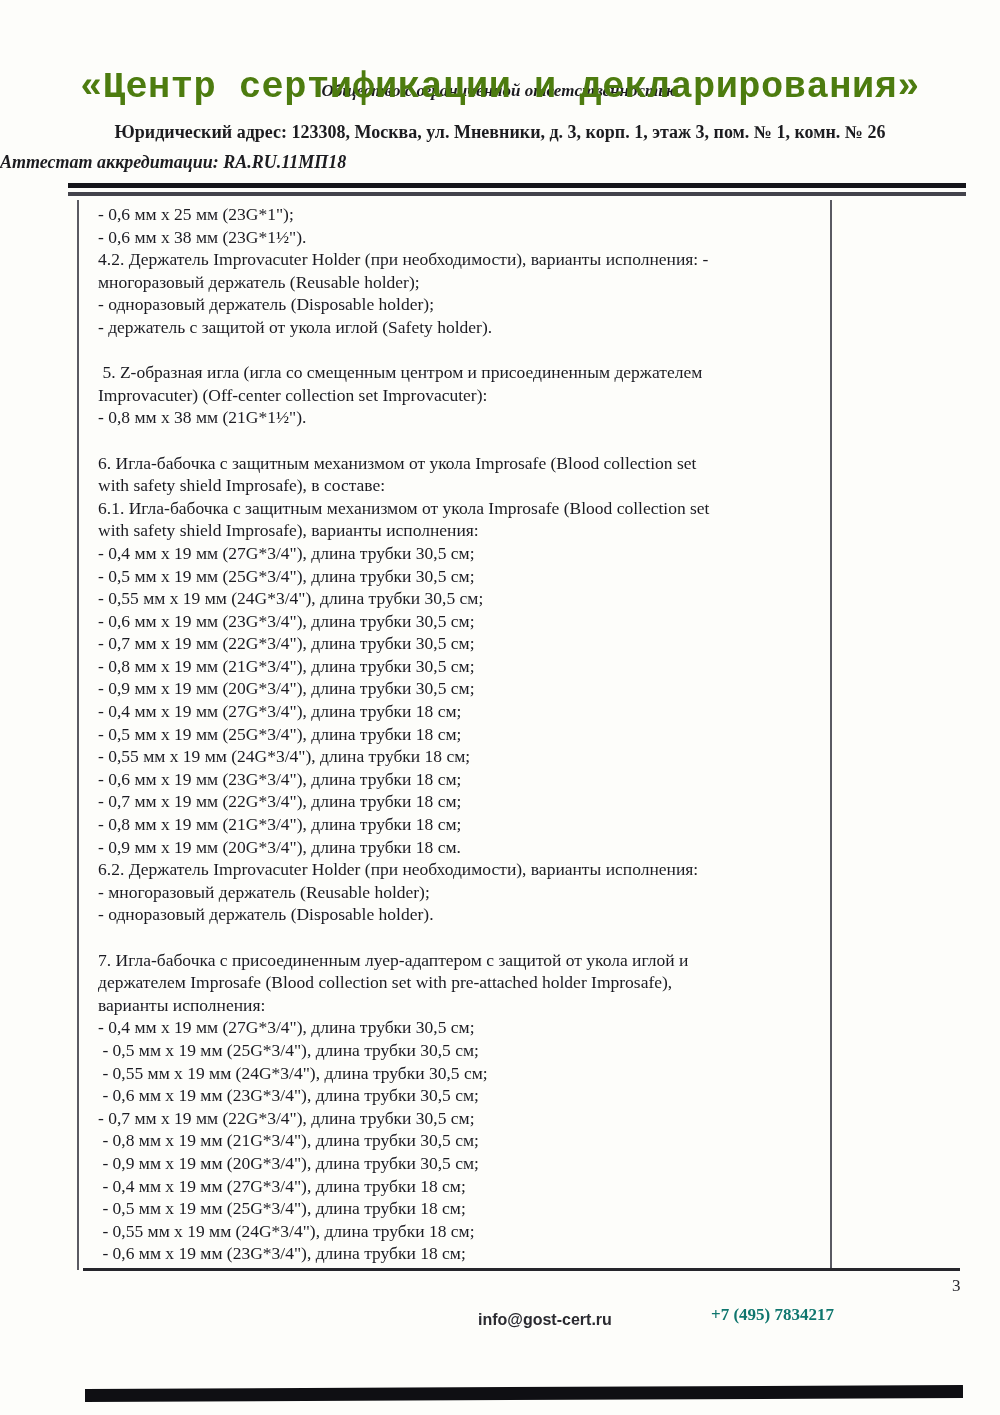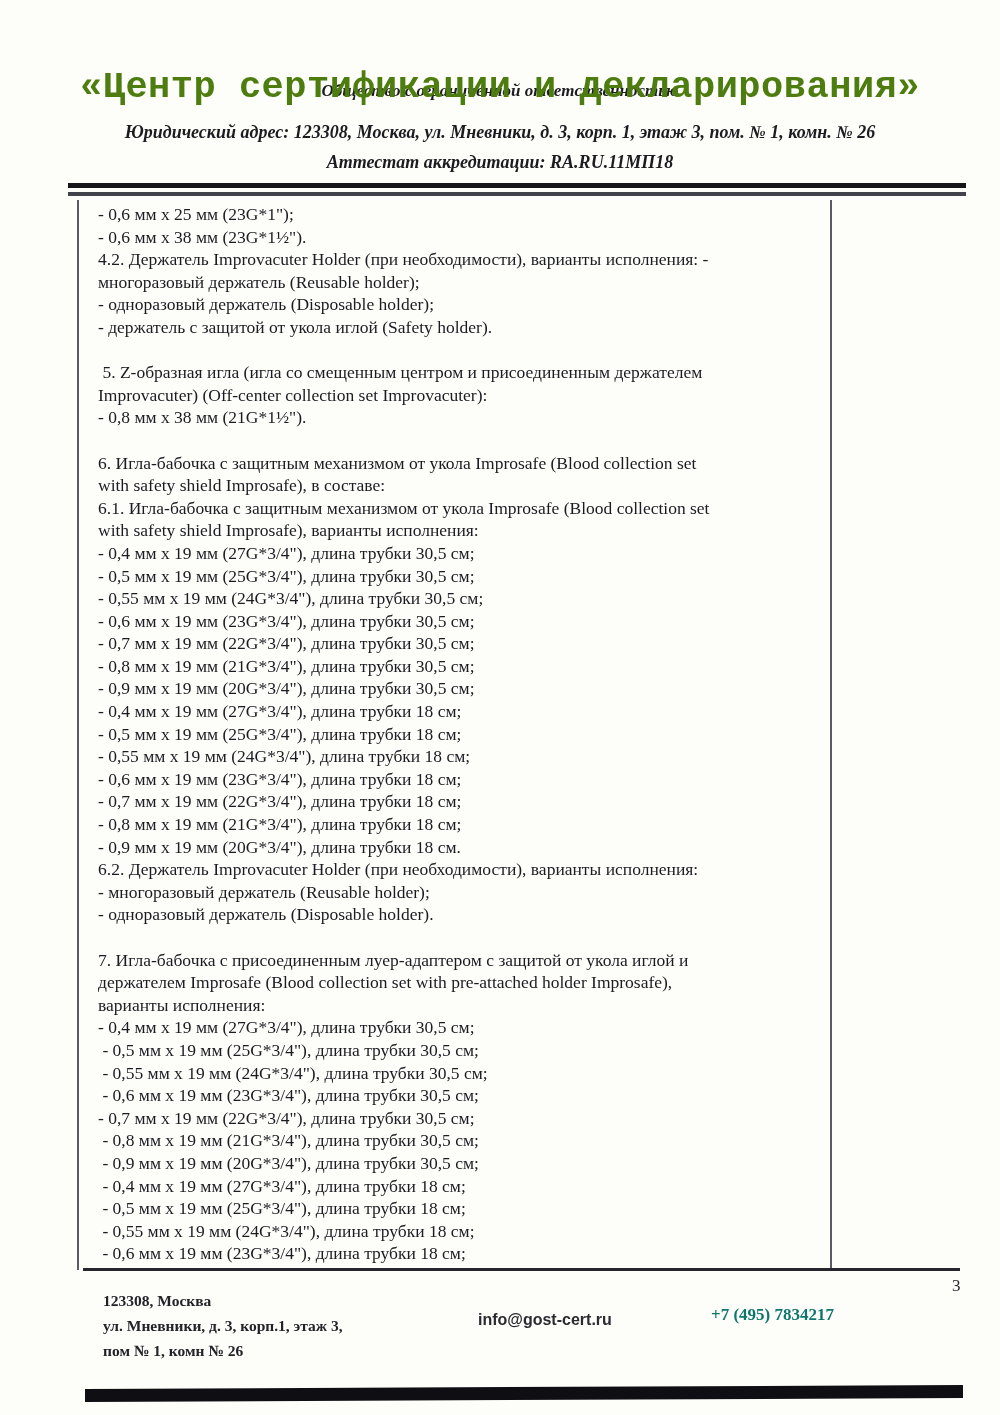--- a/index.html
+++ b/index.html
@@ -22,25 +22,25 @@
   }
   .org-title {
     position:absolute; top:66px; left:0; width:100%;
     text-align:center;
     font-family:Liberation Mono, monospace;
     font-size:37px; font-weight:bold; letter-spacing:0.5px;
     color:#4d7c0f;
   }
   .org-address {
     position:absolute; top:122px; left:0; width:100%;
-    text-align:center; font-size:18px; font-weight:bold; font-style:italic;
+    text-align:center; font-size:18px; font-weight:bold; 
   }
   .org-accred {
     position:absolute; top:152px; left:0; width:100%;
-    text-align:center; font-size:18px; font-weight:bold; font-style:italic;
+    font-size:18px; font-weight:bold; font-style:italic;
   }
   .rule-double {
     position:absolute; top:183px; left:68px; width:898px; height:13px;
     border-top:5px solid #15151a;
     border-bottom:4px solid #43434b;
   }
 
   
   .text-col {
     position:absolute; top:203px; left:98px; width:742px;
@@ -98,24 +98,19 @@
 
   <div class="vline left"></div>
   <div class="vline right"></div>
 
   <div class="text-col"><div class="line">- 0,6 мм х 25 мм (23G*1");</div><div class="line">- 0,6 мм х 38 мм (23G*1½").</div><div class="line">4.2. Держатель Improvacuter Holder (при необходимости), варианты исполнения: -</div><div class="line">многоразовый держатель (Reusable holder);</div><div class="line">- одноразовый держатель (Disposable holder);</div><div class="line">- держатель с защитой от укола иглой (Safety holder).</div><div class="line"></div><div class="line"> 5. Z-образная игла (игла со смещенным центром и присоединенным держателем</div><div class="line">Improvacuter) (Off-center collection set Improvacuter):</div><div class="line">- 0,8 мм х 38 мм (21G*1½").</div><div class="line"></div><div class="line">6. Игла-бабочка с защитным механизмом от укола Improsafe (Blood collection set</div><div class="line">with safety shield Improsafe), в составе:</div><div class="line">6.1. Игла-бабочка с защитным механизмом от укола Improsafe (Blood collection set</div><div class="line">with safety shield Improsafe), варианты исполнения:</div><div class="line">- 0,4 мм х 19 мм (27G*3/4"), длина трубки 30,5 см;</div><div class="line">- 0,5 мм х 19 мм (25G*3/4"), длина трубки 30,5 см;</div><div class="line">- 0,55 мм х 19 мм (24G*3/4"), длина трубки 30,5 см;</div><div class="line">- 0,6 мм х 19 мм (23G*3/4"), длина трубки 30,5 см;</div><div class="line">- 0,7 мм х 19 мм (22G*3/4"), длина трубки 30,5 см;</div><div class="line">- 0,8 мм х 19 мм (21G*3/4"), длина трубки 30,5 см;</div><div class="line">- 0,9 мм х 19 мм (20G*3/4"), длина трубки 30,5 см;</div><div class="line">- 0,4 мм х 19 мм (27G*3/4"), длина трубки 18 см;</div><div class="line">- 0,5 мм х 19 мм (25G*3/4"), длина трубки 18 см;</div><div class="line">- 0,55 мм х 19 мм (24G*3/4"), длина трубки 18 см;</div><div class="line">- 0,6 мм х 19 мм (23G*3/4"), длина трубки 18 см;</div><div class="line">- 0,7 мм х 19 мм (22G*3/4"), длина трубки 18 см;</div><div class="line">- 0,8 мм х 19 мм (21G*3/4"), длина трубки 18 см;</div><div class="line">- 0,9 мм х 19 мм (20G*3/4"), длина трубки 18 см.</div><div class="line">6.2. Держатель Improvacuter Holder (при необходимости), варианты исполнения:</div><div class="line">- многоразовый держатель (Reusable holder);</div><div class="line">- одноразовый держатель (Disposable holder).</div><div class="line"></div><div class="line">7. Игла-бабочка с присоединенным луер-адаптером с защитой от укола иглой и</div><div class="line">держателем Improsafe (Blood collection set with pre-attached holder Improsafe),</div><div class="line">варианты исполнения:</div><div class="line">- 0,4 мм х 19 мм (27G*3/4"), длина трубки 30,5 см;</div><div class="line"> - 0,5 мм х 19 мм (25G*3/4"), длина трубки 30,5 см;</div><div class="line"> - 0,55 мм х 19 мм (24G*3/4"), длина трубки 30,5 см;</div><div class="line"> - 0,6 мм х 19 мм (23G*3/4"), длина трубки 30,5 см;</div><div class="line">- 0,7 мм х 19 мм (22G*3/4"), длина трубки 30,5 см;</div><div class="line"> - 0,8 мм х 19 мм (21G*3/4"), длина трубки 30,5 см;</div><div class="line"> - 0,9 мм х 19 мм (20G*3/4"), длина трубки 30,5 см;</div><div class="line"> - 0,4 мм х 19 мм (27G*3/4"), длина трубки 18 см;</div><div class="line"> - 0,5 мм х 19 мм (25G*3/4"), длина трубки 18 см;</div><div class="line"> - 0,55 мм х 19 мм (24G*3/4"), длина трубки 18 см;</div><div class="line"> - 0,6 мм х 19 мм (23G*3/4"), длина трубки 18 см;</div></div>
 
   <div class="table-bottom"></div>
 
   <div class="page-number">3</div>
 
-  <div class="footer-address">
-    <div>123308, Москва</div>
-    <div>ул. Мневники, д. 3, корп.1, этаж 3,</div>
-    <div>пом № 1, комн № 26</div>
-  </div>
 
   <div class="footer-email">info@gost-cert.ru</div>
   <div class="footer-phone">+7 (495) 7834217</div>
 
   <div class="bottom-bar"></div>
 
 </div>
 
 </body></html>

